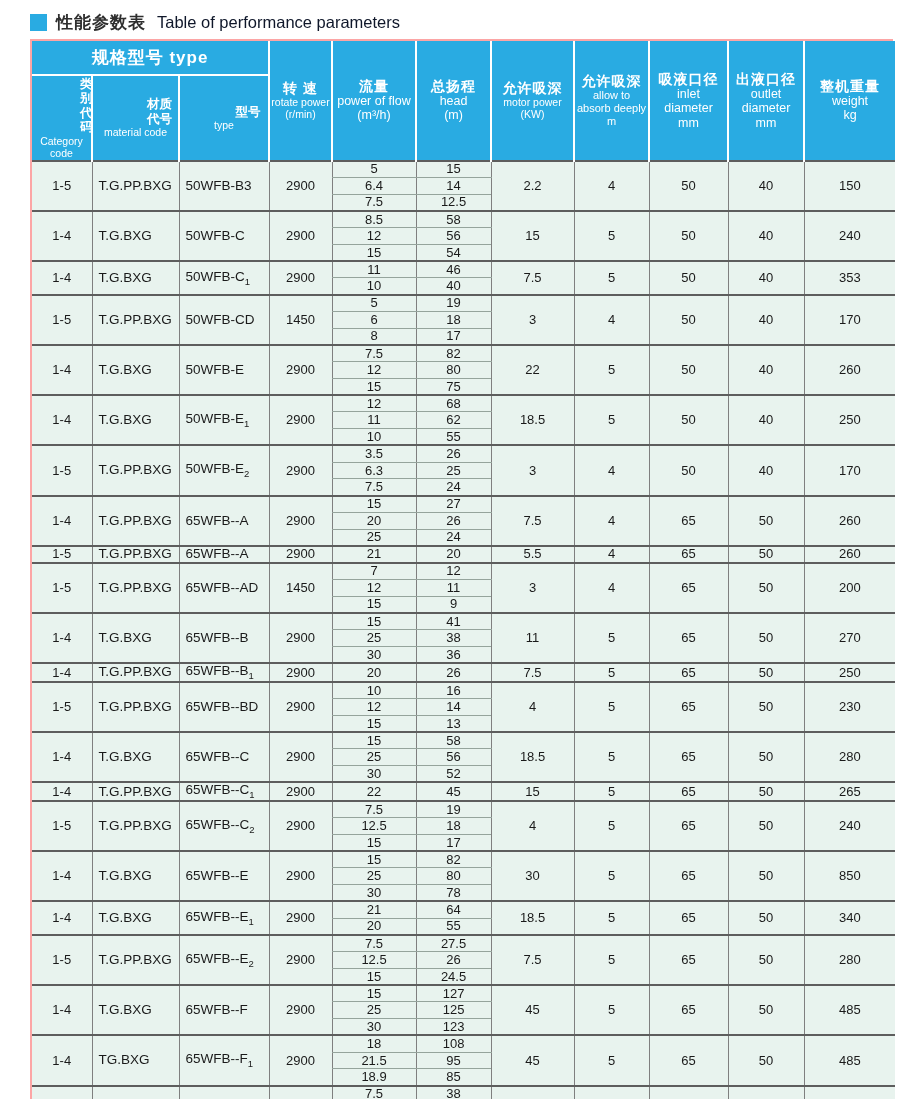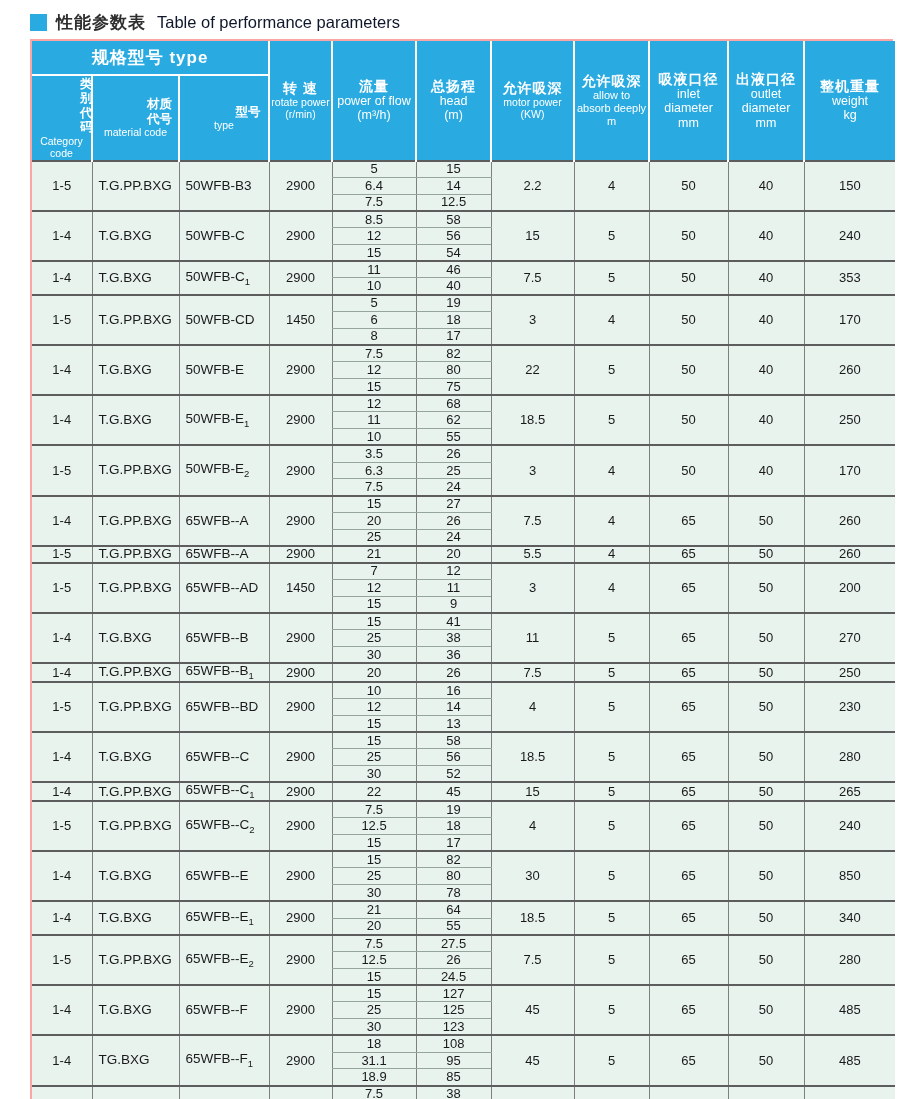--- a/index.html
+++ b/index.html
@@ -571,21 +571,21 @@
             <td class="num" rowspan="3">2900</td>
             <td class="flow">18</td>
             <td class="head">108</td>
             <td class="num" rowspan="3">45</td>
             <td class="num" rowspan="3">5</td>
             <td class="num" rowspan="3">65</td>
             <td class="num" rowspan="3">50</td>
             <td class="num" rowspan="3">485</td>
           </tr>
           <tr>
-            <td class="flow">31.1</td>
+            <td class="flow">21.5</td>
             <td class="head">95</td>
           </tr>
           <tr>
             <td class="flow">18.9</td>
             <td class="head">85</td>
           </tr>
         </tbody>
         <tbody class="pump">
           <tr>
             <td class="cat" rowspan="3">1-4</td>

